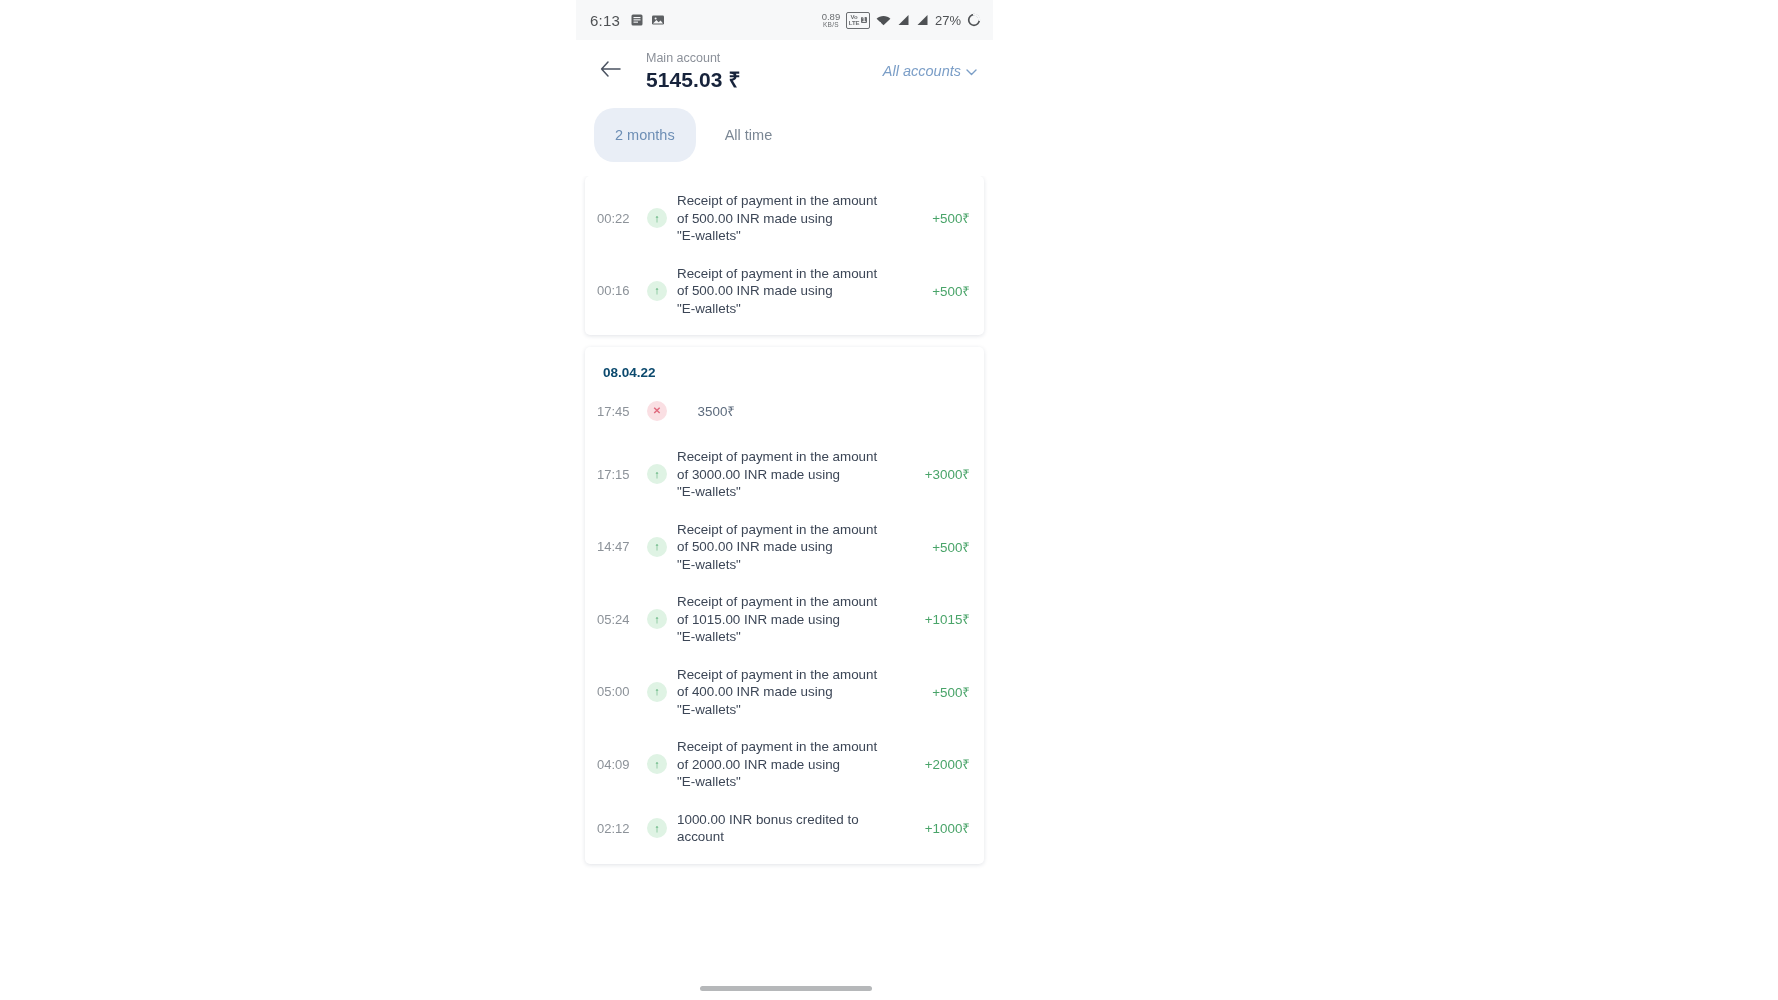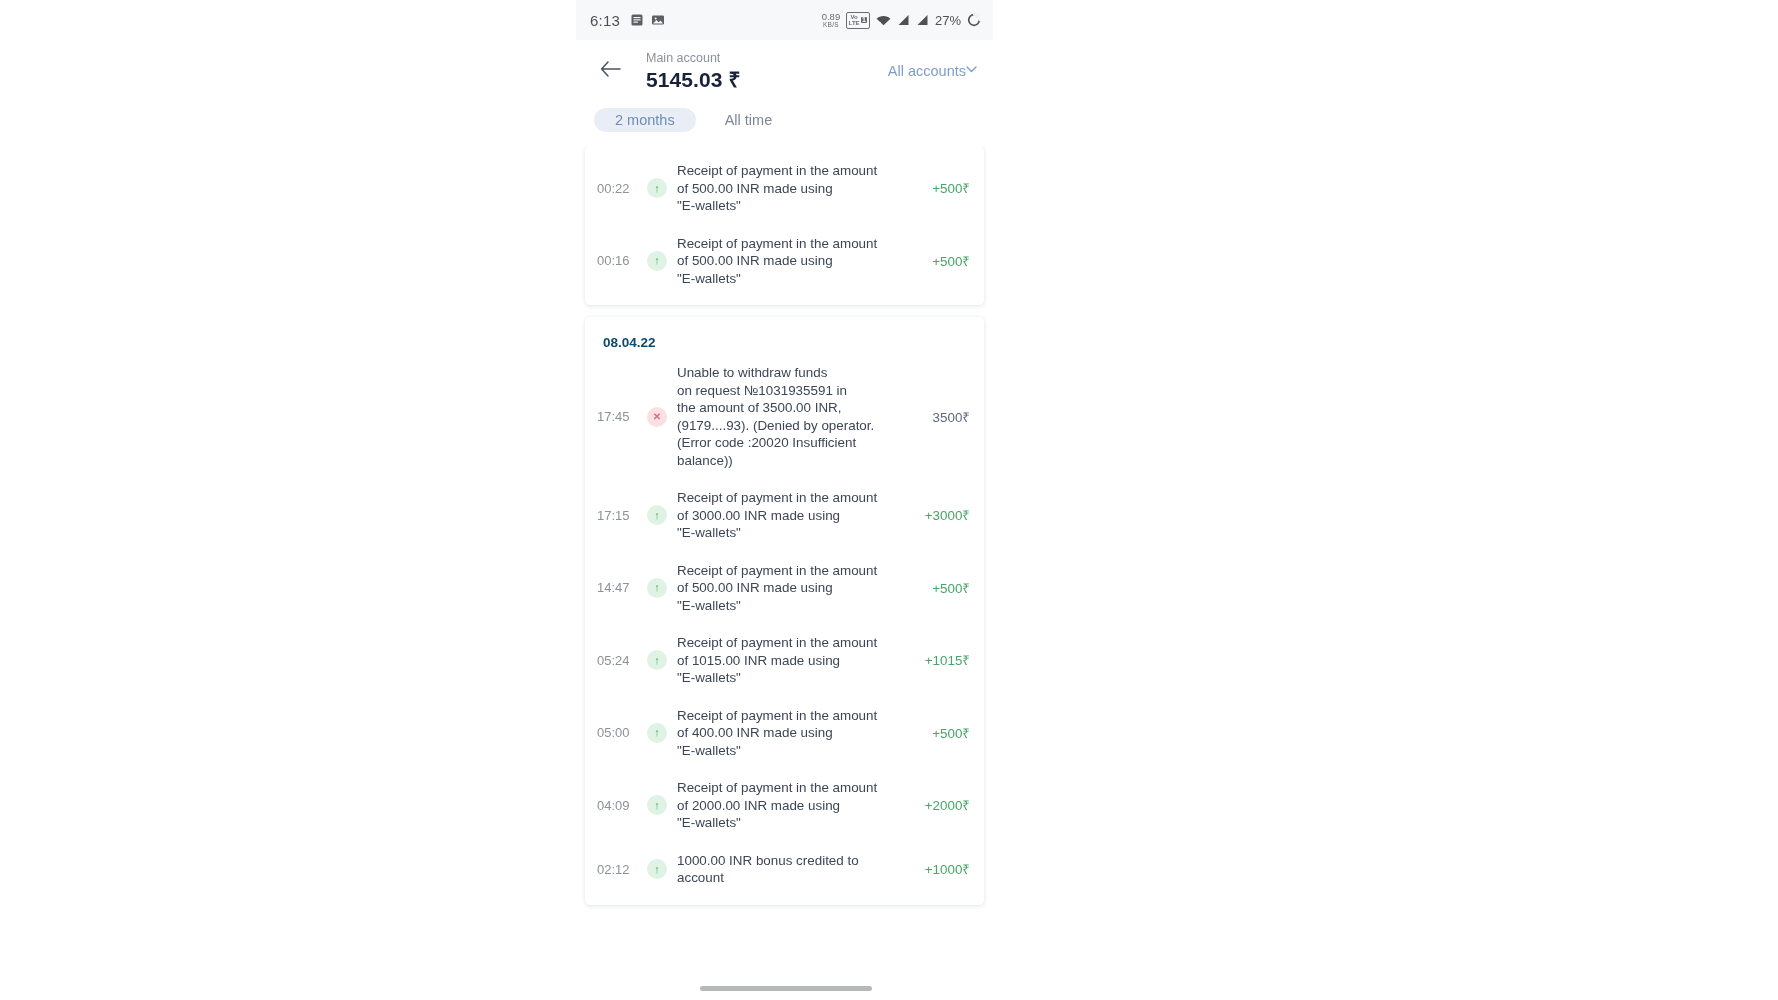--- a/index.html
+++ b/index.html
@@ -85,37 +85,38 @@
   }
   .acct-balance {
     font-size: 21px;
     font-weight: 700;
     color: #17233b;
     letter-spacing: .1px;
     line-height: 25px;
   }
   .appbar-spacer { flex: 1; }
   .all-accounts {
-    display: flex; align-items: flex-start; 
+    display: flex; align-items: center; gap: 5px;
     color: #7b9ec7;
     font-size: 14.5px;
     cursor: pointer;
+    font-style: italic;
   }
   .chev { font-size: 11px; line-height: 1; transform: translateY(1px); }
 
   
   .tabs {
     display: flex; align-items: center;
     padding: 6px 18px 14px 18px;
     gap: 8px;
     background: #ffffff;
   }
   .tab {
     font-size: 14.5px;
-    padding: 4px 21px;
+    padding: 19px 21px;
     border-radius: 20px;
     color: #7b8794;
     cursor: pointer;
     white-space: nowrap;
   }
   .tab.active {
     background: #e9eef6;
     color: #6d8eb5;
   }
 
@@ -321,26 +322,20 @@
             <div class="row-amt pos">+500₹</div>
           </div>
         </div>
         <div class="card">
           <div class="card-date">08.04.22</div>
           <div class="row">
             <div class="row-time">17:45</div>
             <div class="row-icon fail">
               <span class="cross">✕</span>
             </div>
-            <div class="row-desc">Unable to withdraw funds
-on request №1031935591 in
-the amount of 3500.00 INR,
- (9179....93). (Denied by operator.
-(Error code :20020 Insufficient
-balance))</div>
             <div class="row-amt neutral">3500₹</div>
           </div>
           <div class="row">
             <div class="row-time">17:15</div>
             <div class="row-icon up">
               <span class="arrow">↑</span>
             </div>
             <div class="row-desc">Receipt of payment in the amount
 of 3000.00 INR made using
 "E-wallets"</div>

